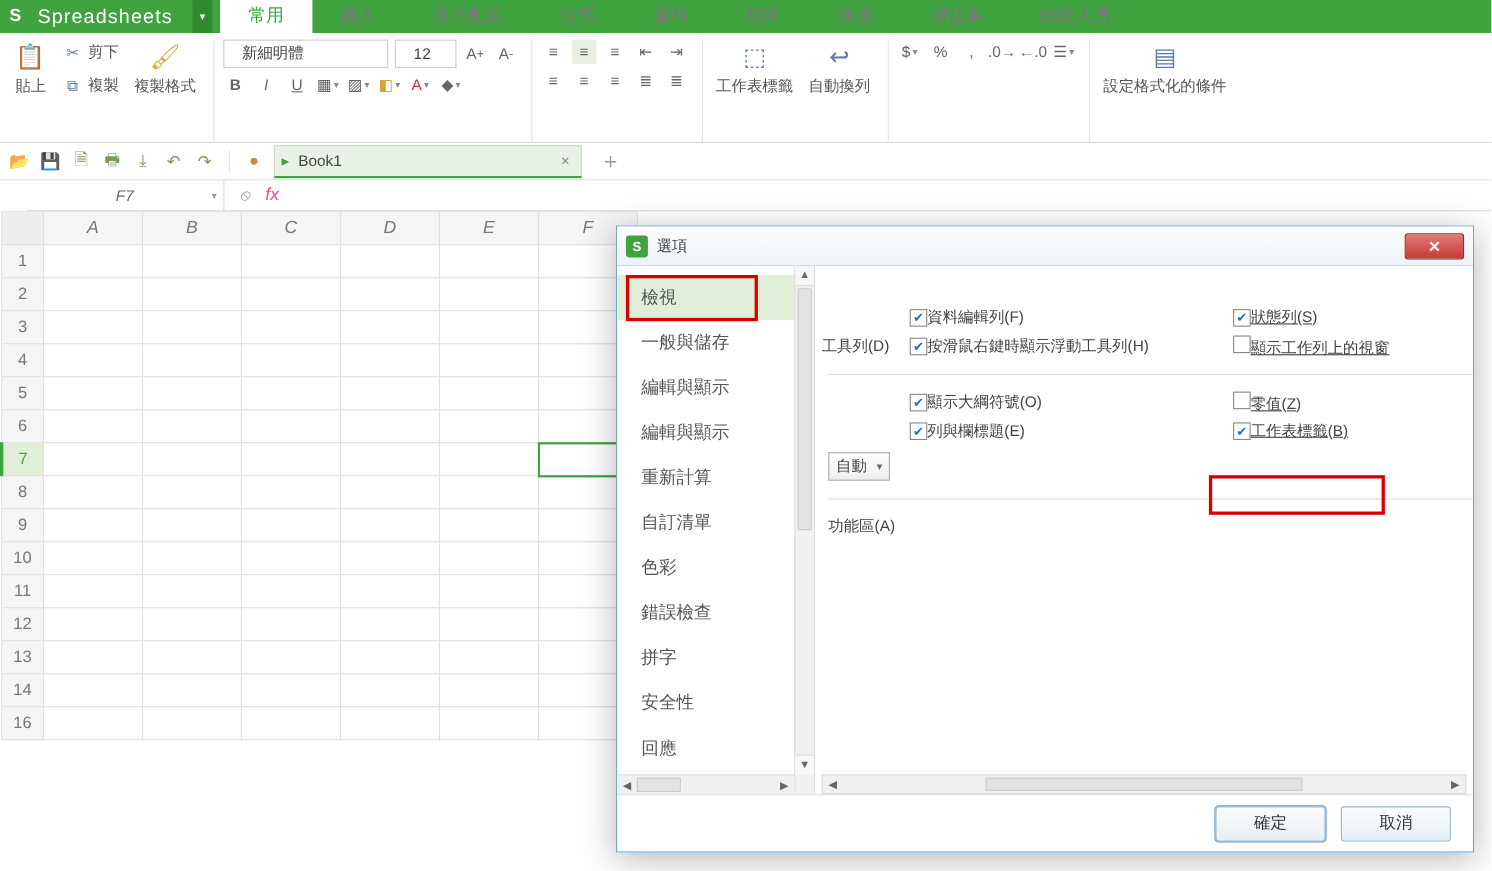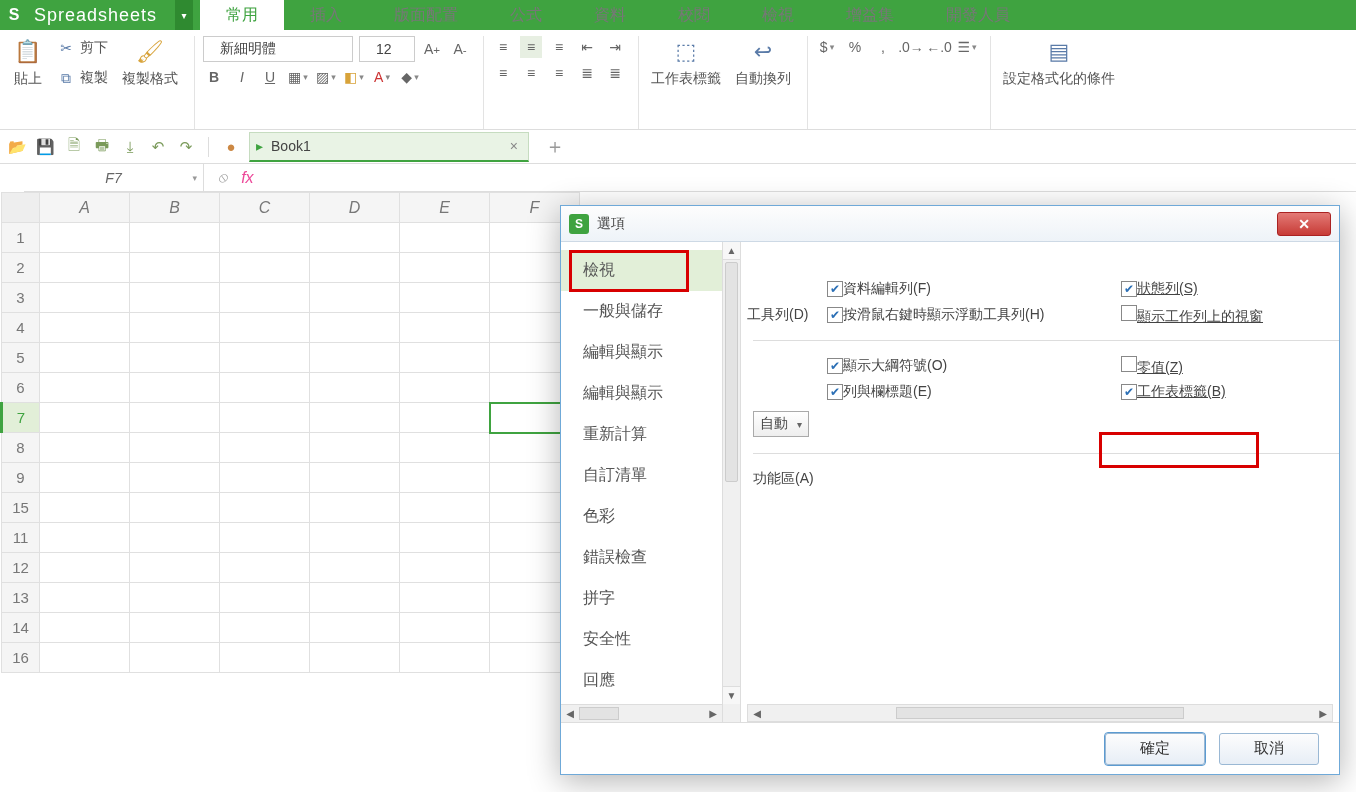--- a/index.html
+++ b/index.html
@@ -321,21 +321,21 @@
         <tr class="">
           <th class="row">9</th>
           <td></td>
           <td></td>
           <td></td>
           <td></td>
           <td></td>
           <td></td>
         </tr>
         <tr class="">
-          <th class="row">15</th>
+          <th class="row">10</th>
           <td></td>
           <td></td>
           <td></td>
           <td></td>
           <td></td>
           <td></td>
         </tr>
         <tr class="">
           <th class="row">11</th>
           <td></td>

